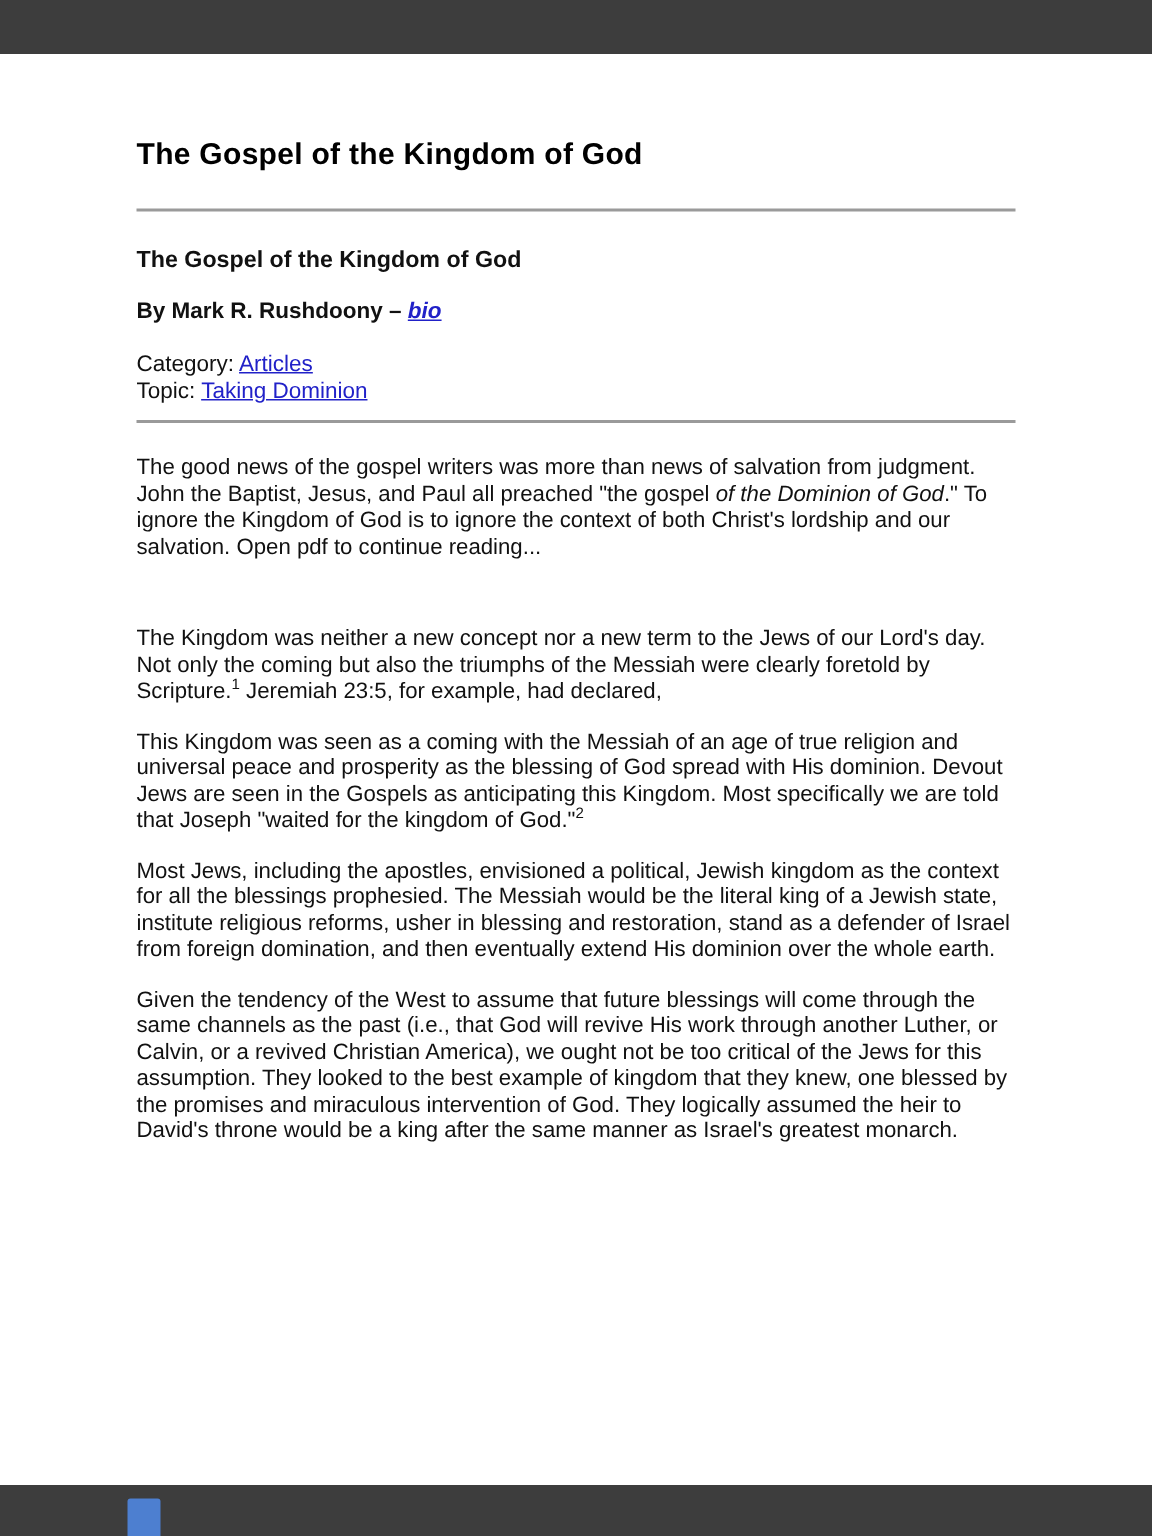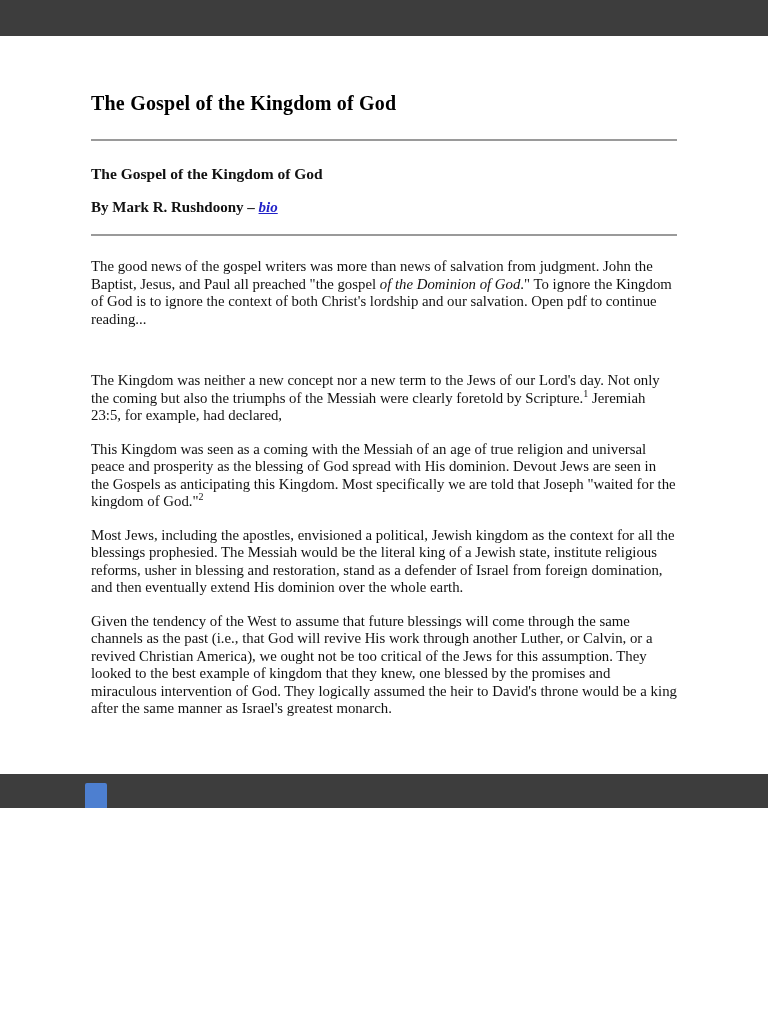--- a/index.html
+++ b/index.html
@@ -1,23 +1,23 @@
 <!DOCTYPE html>
 <html><head>
 <meta charset="utf-8">
 <style>
   * { margin: 0; padding: 0; box-sizing: border-box; }
   html, body { background: #ffffff; }
   .viewer {
     position: relative;
     width: 768px;
-    height: 808px;
+    height: 1024px;
     background: #fdba74;
     overflow: hidden;
-    font-family: Liberation Serif, serif;
+    font-family: Liberation Sans, sans-serif;
     color: #111111;
   }
   .topbar {
     position: absolute;
     top: 0; left: 0;
     width: 768px; height: 36px;
     background: #3d3d3d;
   }
   .bottombar {
     position: absolute;
@@ -108,21 +108,23 @@
   <div class="page">
 
     <h1 class="doc-title">The Gospel of the Kingdom of God</h1>
 
     <hr class="rule">
 
     <h2 class="doc-subtitle">The Gospel of the Kingdom of God</h2>
 
     <p class="byline"><span>By Mark R. Rushdoony – </span><a class="doc-link bio-link">bio</a></p>
 
+    <p class="meta-line"><span>Category: </span><a class="doc-link">Articles</a></p>
 
+    <p class="meta-line"><span>Topic: </span><a class="doc-link">Taking Dominion</a></p>
 
     <hr class="rule second">
 
     <div class="body-text">
 
       <p class="para intro-para"><span>The good news of the gospel writers was more than news of salvation from judgment. John the Baptist, Jesus, and Paul all preached "the gospel </span><span class="it">of the Dominion of God</span><span>." To ignore the Kingdom of God is to ignore the context of both Christ's lordship and our salvation. Open pdf to continue reading...</span></p>
 
 
       <div>
           <p class="para"><span>The Kingdom was neither a new concept nor a new term to the Jews of our Lord's day. Not only the coming but also the triumphs of the Messiah were clearly foretold by Scripture.</span><sup>1</sup><span> Jeremiah 23:5, for example, had declared,</span></p>

